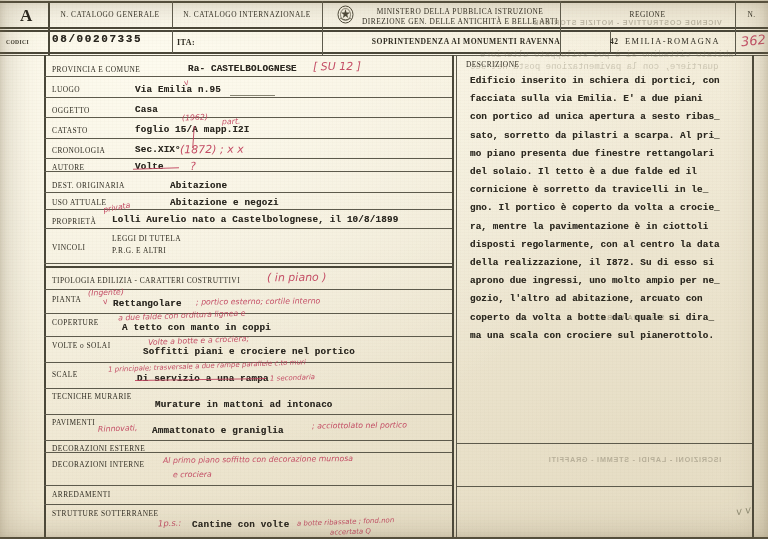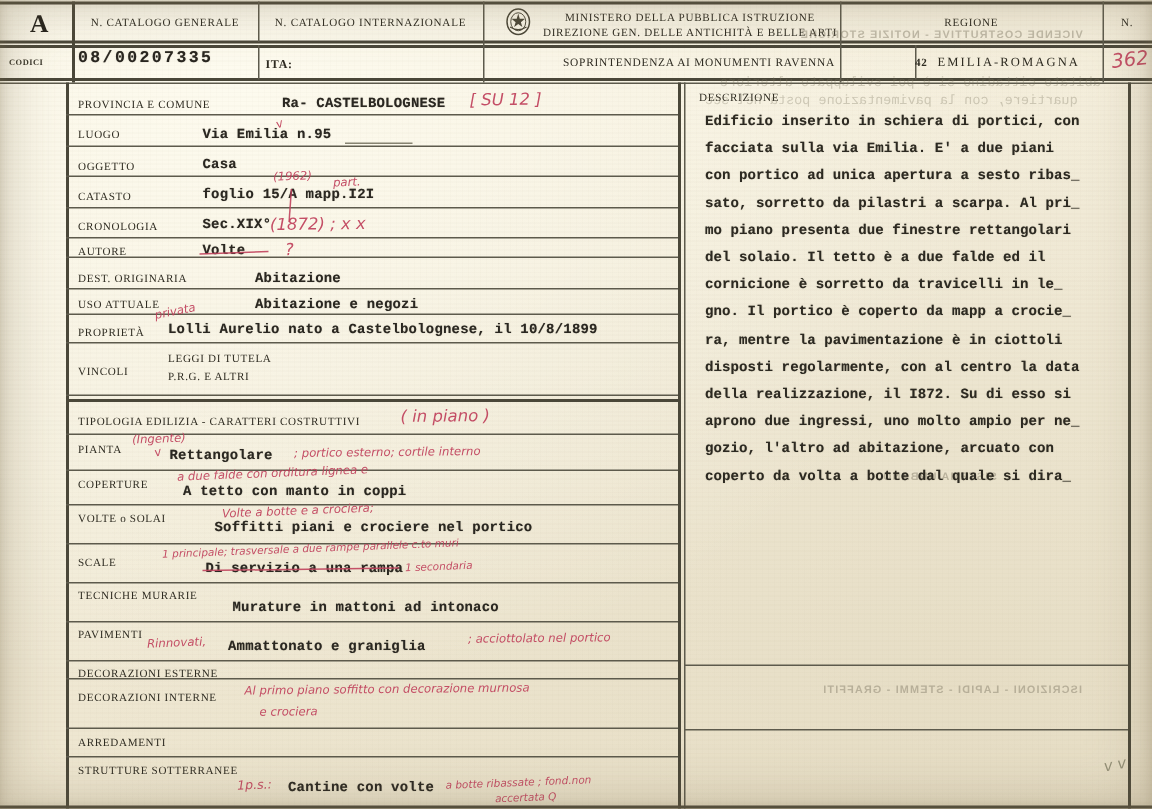--- a/index.html
+++ b/index.html
@@ -103,21 +103,21 @@
 
   <div class="lblc" style="left:560px;top:10px;width:175px">REGIONE</div>
   <div class="lblc" style="left:735px;top:10px;width:33px">N.</div>
 
   <div class="bleed" style="left:533px;top:18px">VICENDE COSTRUTTIVE - NOTIZIE STORICHE</div>
 
   <div class="tiny" style="left:6px;top:39px">CODICI</div>
   <div class="tw mono2" style="left:52px;top:33px">08/00207335</div>
   <div class="lbl" style="left:177px;top:38px;font-weight:bold;font-size:8px">ITA:</div>
   <div class="tw small" style="left:200px;top:37px"></div>
-  <div class="lblc" style="left:322px;top:37px;width:288px;font-weight:normal;font-size:7.6px">SOPRINTENDENZA AI MONUMENTI RAVENNA</div>
+  <div class="lblc" style="left:322px;top:37px;width:288px;font-weight:bold;font-size:7.6px">SOPRINTENDENZA AI MONUMENTI RAVENNA</div>
   <div class="lblc" style="left:610px;top:37px;width:0px;font-weight:bold">42</div>
   <div class="lblc" style="left:560px;top:37px;width:50px;font-weight:bold;font-size:7.6px"></div>
   <div class="lblc" style="left:610px;top:37px;width:125px;font-weight:normal;font-size:8.4px;letter-spacing:1.4px">EMILIA-ROMAGNA</div>
   <div class="hw lg" style="left:741px;top:33px;transform:rotate(-6deg);font-size:13px">362</div>
 
   <div class="vr thick" style="left:44px;top:55px;height:484px"></div>
   <div class="vr thick" style="left:452px;top:55px;height:484px"></div>
   <div class="vr" style="left:456px;top:55px;height:484px"></div>
   <div class="vr thick" style="left:752px;top:55px;height:484px"></div>
 
@@ -243,25 +243,26 @@
   <div class="bleed" style="left:548px;top:455px">ISCRIZIONI - LAPIDI - STEMMI - GRAFFITI</div>
 
   <div class="desc" id="desc-body" style="left:470px;top:72px;width:280px">
       <div>Edificio inserito in schiera di portici, con</div>
       <div>facciata sulla via Emilia. E' a due piani</div>
       <div>con portico ad unica apertura a sesto ribas_</div>
       <div>sato, sorretto da pilastri a scarpa. Al pri_</div>
       <div>mo piano presenta due finestre rettangolari</div>
       <div>del solaio. Il tetto è a due falde ed il</div>
       <div>cornicione è sorretto da travicelli in le_</div>
-      <div>gno. Il portico è coperto da mapp a crocie_</div>
+      <div>gno. Il portico è coperto da volta a crocie_</div>
       <div>ra, mentre la pavimentazione è in ciottoli</div>
       <div>disposti regolarmente, con al centro la data</div>
       <div>della realizzazione, il I872. Su di esso si</div>
       <div>aprono due ingressi, uno molto ampio per ne_</div>
       <div>gozio, l'altro ad abitazione, arcuato con</div>
       <div>coperto da volta a botte dal quale si dira_</div>
+      <div>ma una scala con crociere sul pianerottolo.</div>
     </div>
 
   <div class="hw sm" style="left:736px;top:505px;transform:rotate(-10deg);color:#8d8a72;font-size:10px">v v</div>
 
   <div class="vig"></div>
 </div>
 
 </body></html>

